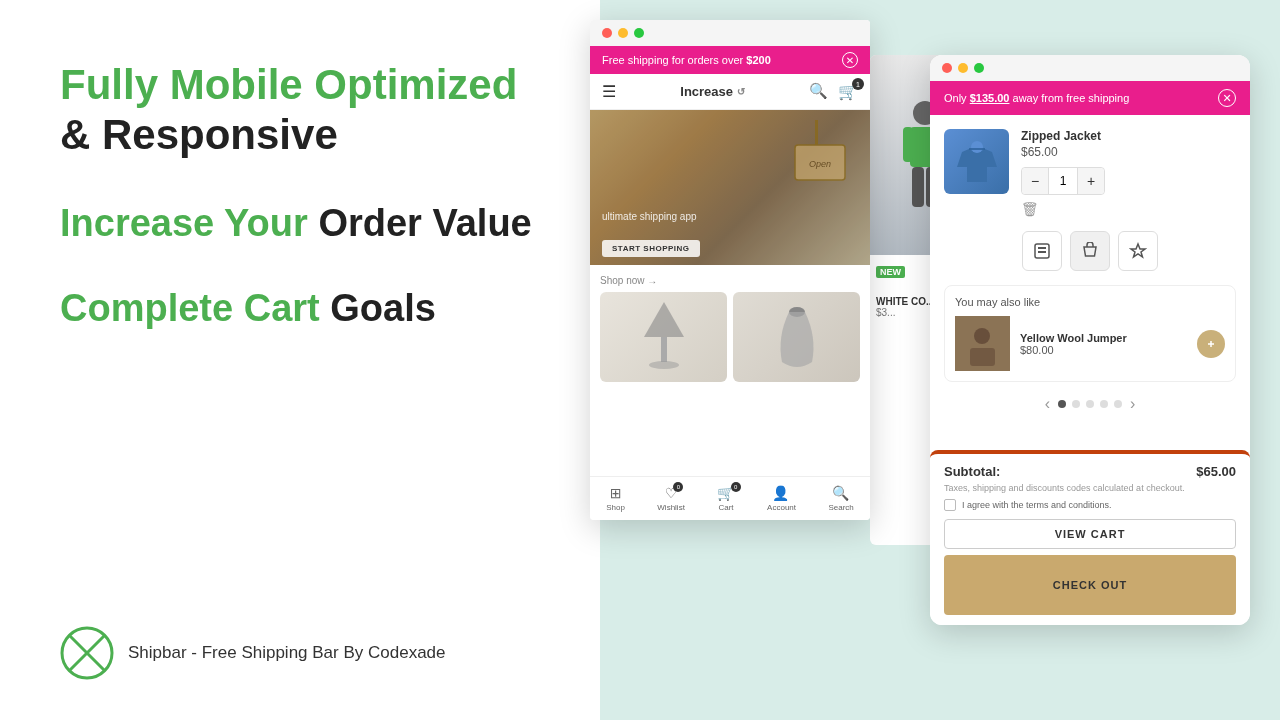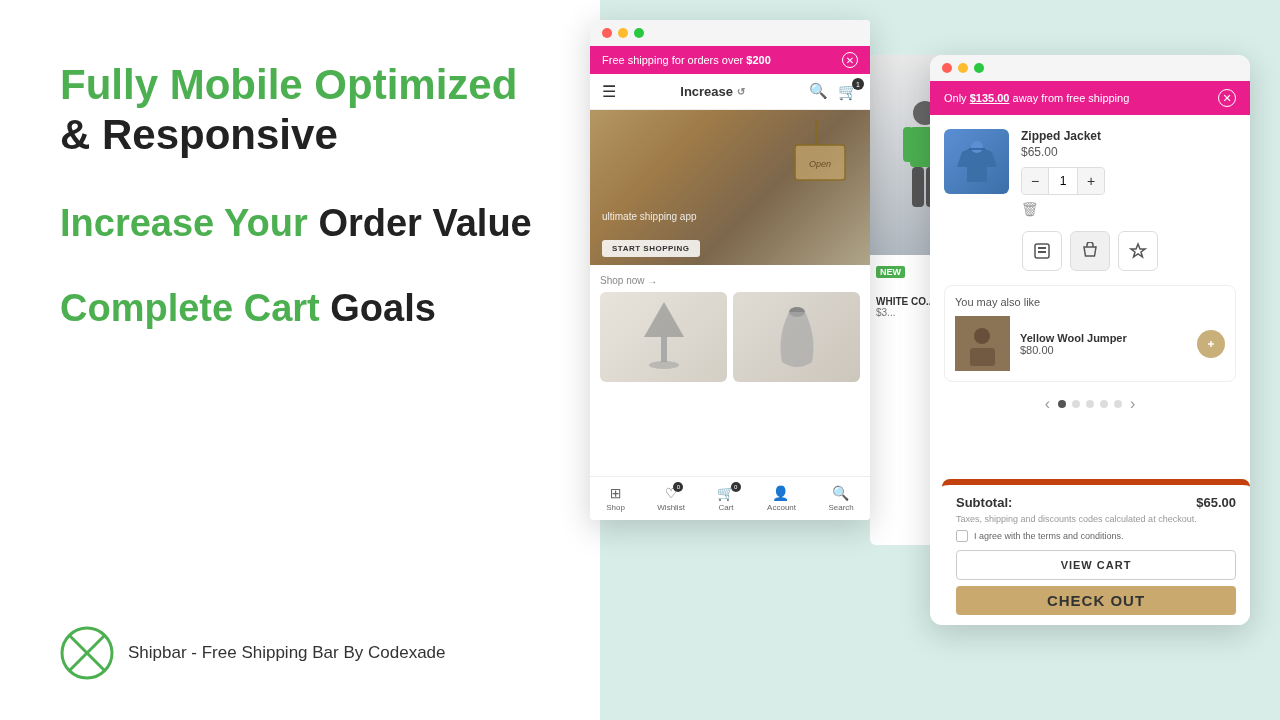--- a/index.html
+++ b/index.html
@@ -478,24 +478,24 @@
     .dot.active { background: #555; }
     .carousel-prev, .carousel-next {
       font-size: 16px;
       color: #999;
       cursor: pointer;
     }
 
     .cart-footer {
       position: absolute;
       bottom: 0;
-      left: 12px;
+      left: 0;
       right: 0;
       background: #fff;
-      border-top: 6px solid #c2410c;
+      border-top: 4px solid #c2410c;
       padding: 10px 14px;
       border-radius: 8px;
     }
     .subtotal-row {
       display: flex;
       justify-content: space-between;
       align-items: center;
       margin-bottom: 4px;
     }
     .subtotal-label {
@@ -539,25 +539,25 @@
       font-weight: 600;
       color: #333;
       cursor: pointer;
       text-transform: uppercase;
       letter-spacing: 1px;
       margin-bottom: 6px;
       text-align: center;
     }
     .checkout-btn {
       width: 100%;
-      padding: 6px;
+      padding: 24px;
       background: #c9a96e;
       border: none;
       border-radius: 4px;
-      font-size: 15px;
+      font-size: 11px;
       font-weight: 700;
       color: #333;
       cursor: pointer;
       text-transform: uppercase;
       letter-spacing: 1px;
       text-align: center;
     }
 
     
     .partial-product {

